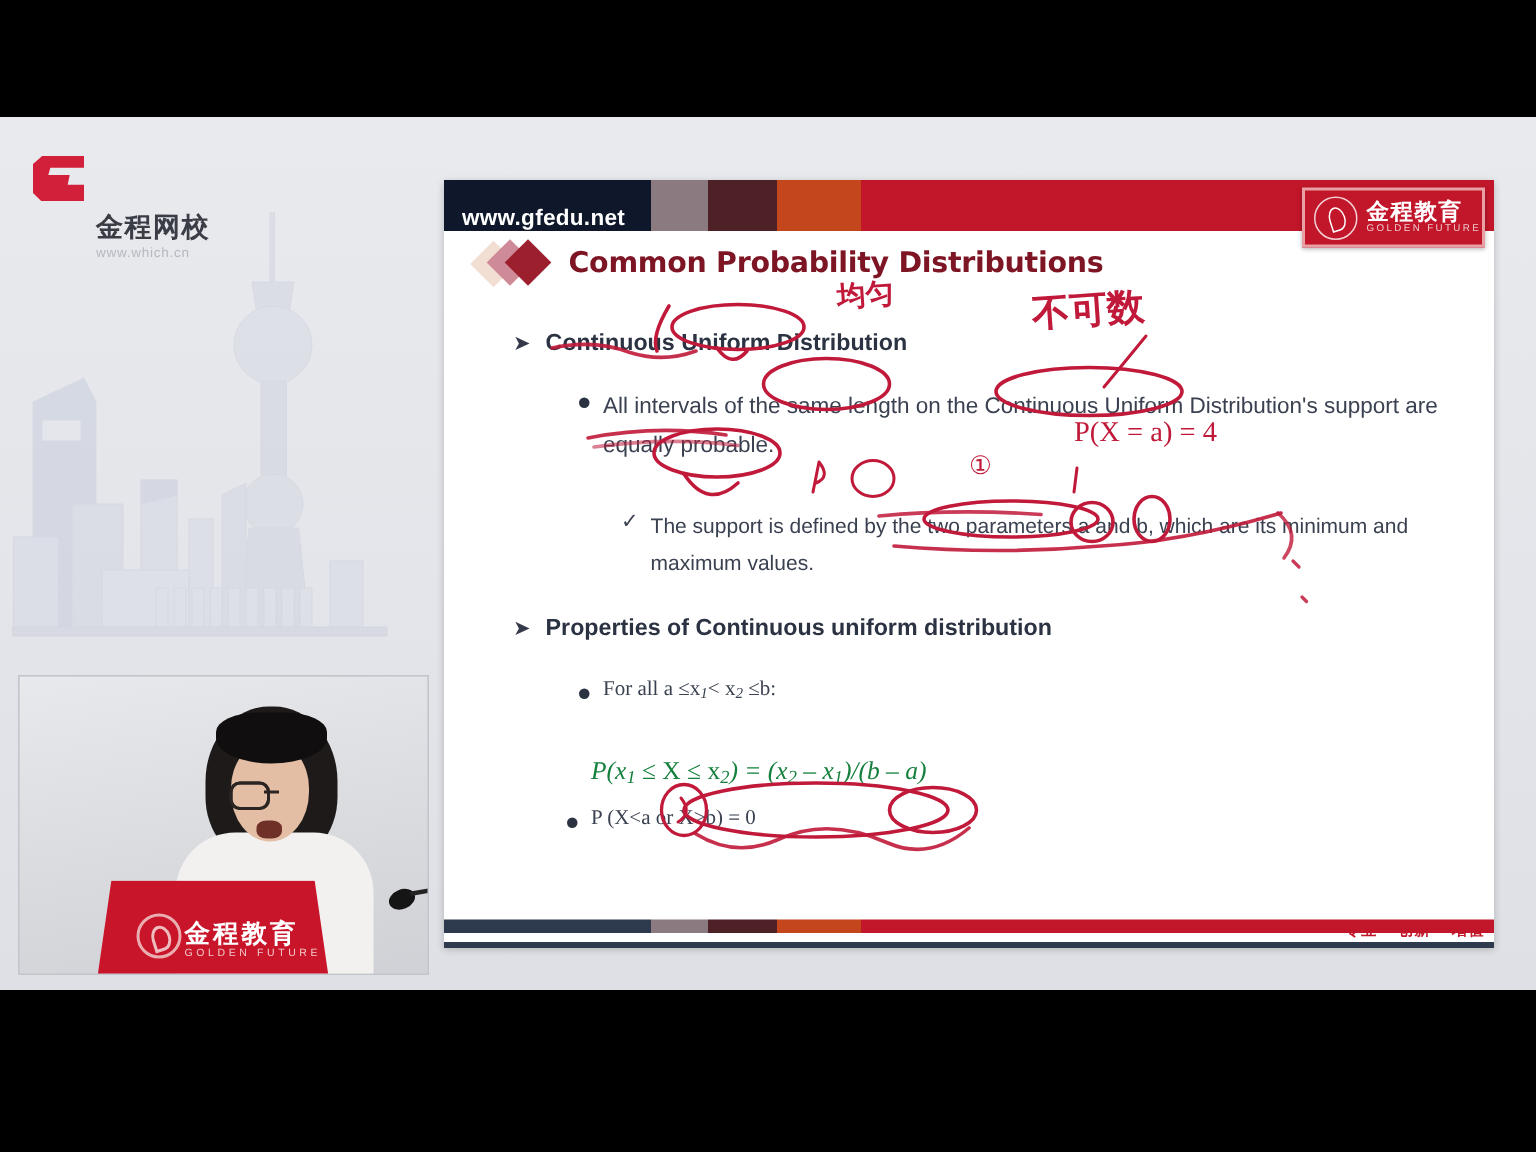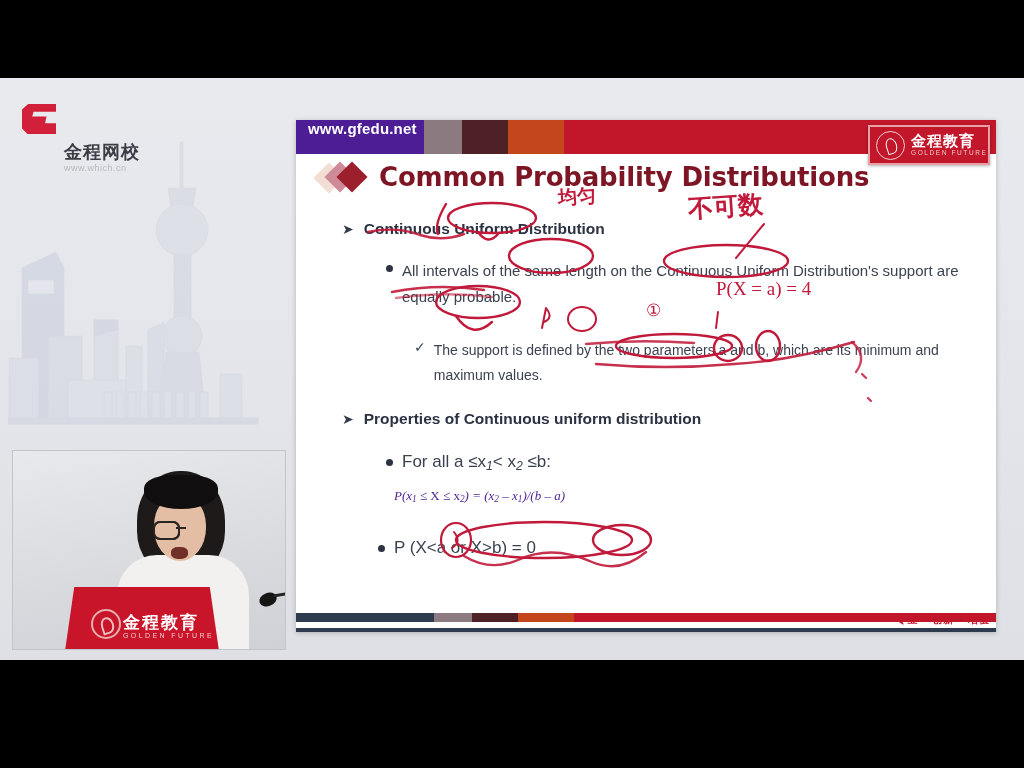--- a/index.html
+++ b/index.html
@@ -60,57 +60,57 @@
   .mic:after{content:"";position:absolute;left:15px;top:6px;width:22px;height:3px;background:#232323;
        border-radius:2px;transform:rotate(12deg);}
 
   
   #slide{position:absolute;left:296px;top:42px;width:700px;height:512px;background:#fff;
          box-shadow:0 1px 5px rgba(0,0,0,.22);}
 
   
   #slide-head{position:absolute;left:0;top:0;width:700px;height:34px;display:flex;}
   #slide-head .seg{height:34px;}
-  .url-box{flex:none;width:128px;background:#4c1d95;display:flex;align-items:flex-start;}
+  .url-box{flex:none;width:138px;background:#0f172a;display:flex;align-items:flex-end;}
   .url-box span{color:#fff;font-size:15px;font-weight:bold;padding-left:12px;letter-spacing:.2px;}
   .head-logo{position:absolute;right:6px;top:5px;width:122px;height:40px;background:#c2162a;
       border:2px solid #e8a0a5;display:flex;align-items:center;gap:6px;padding-left:6px;box-sizing:border-box;
       box-shadow:0 1px 3px rgba(0,0,0,.3);}
   .hl-seal{width:27px;height:27px;border-radius:50%;border:1.5px solid #f2cfd2;position:relative;flex:none;}
   .hl-seal:after{content:"";position:absolute;left:9px;top:6px;width:9px;height:14px;
       border:1.8px solid #fff;border-radius:50% 50% 50% 0;transform:rotate(-18deg);}
   .hl-cn{color:#fff;font-size:15px;font-weight:bold;letter-spacing:1px;line-height:1.05;
          font-family:"DejaVu Sans",sans-serif;}
   .hl-en{color:#f0c8cc;font-size:6.5px;letter-spacing:1.6px;}
 
   
   #slide-title{position:absolute;left:22px;top:42px;display:flex;align-items:center;gap:9px;}
   .dia{width:22px;height:22px;transform:rotate(45deg);position:absolute;}
   .dia-wrap{position:relative;width:52px;height:26px;flex:none;}
   .d1{left:0;top:3px;background:#f2ded3;}
   .d2{left:11px;top:2px;background:#cf8a97;}
   .d3{left:23px;top:2px;background:#9c1f2e;}
-  .title-txt{font-size:26px;font-weight:bold;color:#7d1524;
+  .title-txt{font-size:19px;font-weight:bold;color:#7d1524;
              font-family:"DejaVu Sans",sans-serif;letter-spacing:-.2px;white-space:nowrap;}
 
   
   .lvl1{position:absolute;display:flex;gap:10px;align-items:baseline;}
   .arrow{color:#343a4a;font-size:14px;line-height:1;}
   .lvl1-txt{font-size:15.5px;font-weight:bold;color:#2b3242;}
   .lvl2{position:absolute;display:flex;gap:9px;}
   .dot{width:7px;height:7px;border-radius:50%;background:#2b3242;flex:none;margin-top:7px;}
   .lvl2-txt{font-size:15px;color:#3a4150;line-height:1.72;}
   .lvl3{position:absolute;display:flex;gap:8px;}
   .tick{color:#3a4150;font-size:14px;margin-top:1px;}
   .lvl3-txt{font-size:14px;color:#3a4150;line-height:1.78;}
   .formula{position:absolute;font-family:"Liberation Serif",serif;font-style:italic;
-           font-size:13px;color:#4c1d95;}
+           font-size:17px;color:#15803d;margin-top:16px;}
   .formula .up{font-style:normal;}
   .sub{font-size:.72em;vertical-align:-.25em;font-style:italic;}
-  .plain{font-size:17px;color:#3a4150;}
+  .plain{font-size:14px;color:#3a4150;font-family:Liberation Serif, serif;}
 
   
   #pageno{position:absolute;left:0;top:454px;width:700px;text-align:center;
           font-size:12.5px;color:#5b6272;}
   #slide-foot{position:absolute;left:0;bottom:10px;width:700px;height:9px;display:flex;}
   #slide-foot .seg{height:9px;}
   .foot-slogan{position:absolute;right:6px;bottom:5px;color:#c2162a;font-size:10px;font-weight:bold;
                letter-spacing:1px;font-family:"DejaVu Sans",sans-serif;}
   .foot-rule{position:absolute;left:0;bottom:0;width:700px;height:4px;background:#2e3a4d;}
 

